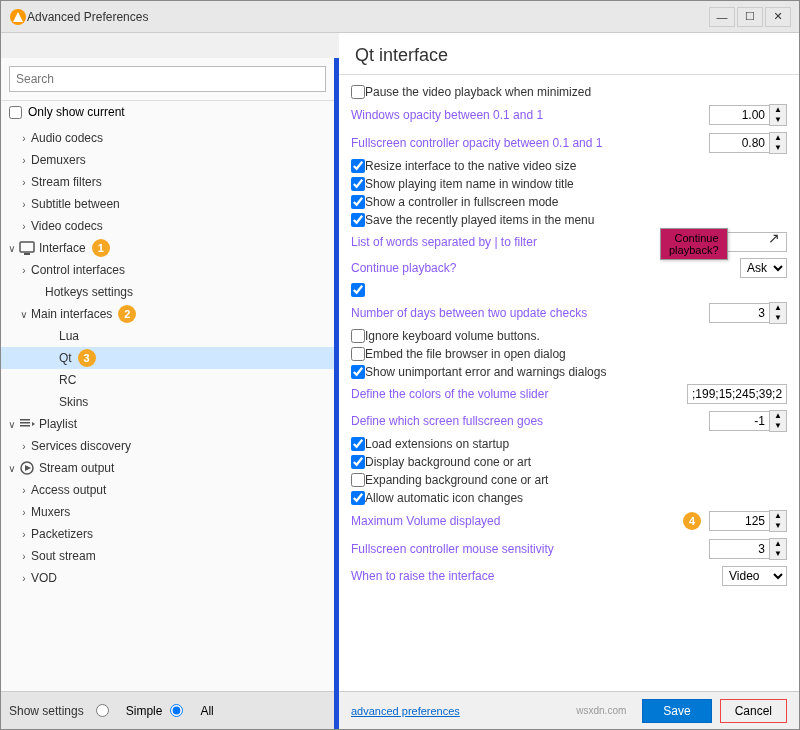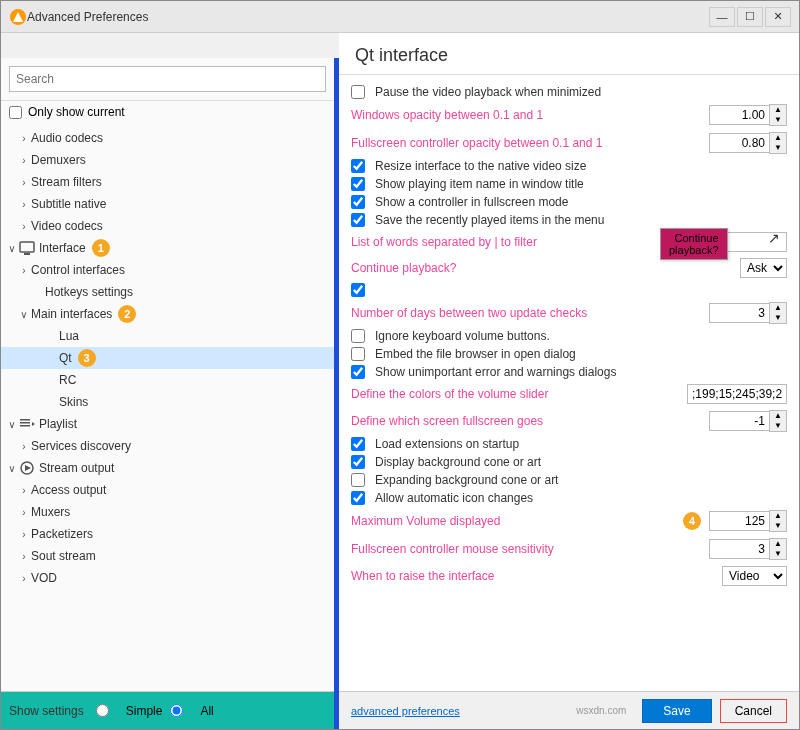--- a/index.html
+++ b/index.html
@@ -26,36 +26,36 @@
     .tree-row.selected { background: #d0e8ff; }
 
     .expand-icon { width: 14px; font-size: 10px; color: #555; text-align: center; flex-shrink: 0; }
     .tree-label { font-size: 12px; color: #333; }
 
     .indent-1 { padding-left: 16px; }
     .indent-2 { padding-left: 30px; }
     .indent-3 { padding-left: 44px; }
 
     
-    .bottom-bar { height: 38px; border-top: 1px solid #ccc; background: #14b8a6; display: flex; align-items: center; padding: 8px 8px; gap: 8px; }
+    .bottom-bar { height: 38px; border-top: 1px solid #ccc; background: #e5e5e5; display: flex; align-items: center; padding: 8px 8px; gap: 8px; }
     .show-settings-label { font-size: 12px; color: #333; margin-right: 4px; }
     .radio-group { display: flex; align-items: center; gap: 8px; font-size: 12px; }
     .radio-item { display: flex; align-items: center; gap: 17px; cursor: pointer; }
     .reset-btn { margin-left: 4px; padding: 3px 10px; font-size: 12px; border: 1px solid #bbb; background: #f5f5f5; cursor: pointer; }
 
     
     .right-panel { flex: 1; display: flex; flex-direction: column; background: white; }
     .right-header { padding: 12px 16px 8px; border-bottom: 1px solid #ddd; }
     .right-title { font-size: 18px; font-weight: 400; color: #333; }
 
     .settings-area { flex: 1; overflow-y: scroll; padding: 8px 12px; }
     .setting-row { display: flex; align-items: center; padding: 3px 0; min-height: 24px; }
-    .setting-label { flex: 1; font-size: 12px; color: #ec4899; padding-right: 8px; }
-
-    .checkbox-row { display: flex; align-items: center; gap: 10px; padding: 2px 0; font-size: 12px; color: #333; }
+    .setting-label { flex: 1; font-size: 12px; color: #8b5cf6; padding-right: 8px; }
+
+    .checkbox-row { display: flex; align-items: center; gap: 0; padding: 2px 0; font-size: 12px; color: #333; }
     .checkbox-row input[type="checkbox"] { width: 14px; height: 14px; }
 
     .text-input { width: 80px; height: 20px; border: 1px solid #bbb; padding: 0 4px; font-size: 12px; text-align: right; }
     .text-input-wide { width: 120px; }
     .text-input-color { width: 100px; }
 
     .spinner-wrap { display: flex; align-items: center; }
     .spinner-input { width: 60px; height: 20px; border: 1px solid #bbb; border-right: none; padding: 0 4px; font-size: 12px; text-align: right; }
     .spinner-btns { display: flex; flex-direction: column; border: 1px solid #bbb; }
     .spinner-btn { width: 16px; height: 10px; background: #f0f0f0; border: none; cursor: pointer; font-size: 8px; display: flex; align-items: center; justify-content: center; line-height: 1; }
@@ -117,21 +117,21 @@
           <span class="tree-label">Demuxers</span>
         </div>
 
         <div class="tree-row indent-1">
           <span class="expand-icon">›</span>
           <span class="tree-label">Stream filters</span>
         </div>
 
         <div class="tree-row indent-1">
           <span class="expand-icon">›</span>
-          <span class="tree-label">Subtitle native</span>
+          <span class="tree-label">Subtitle between</span>
         </div>
 
         <div class="tree-row indent-1">
           <span class="expand-icon">›</span>
           <span class="tree-label">Video codecs</span>
         </div>
 
         <div class="tree-row" style="padding-left:4px;">
           <span class="expand-icon">∨</span>
           <svg width="16" height="16" style="margin-right:4px;flex-shrink:0;" viewBox="0 0 16 16">

